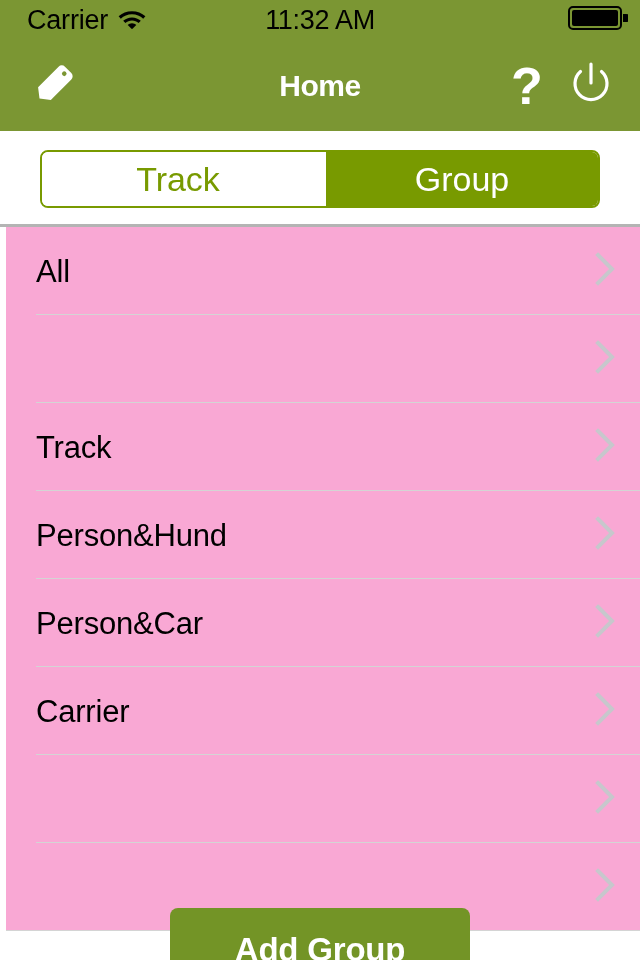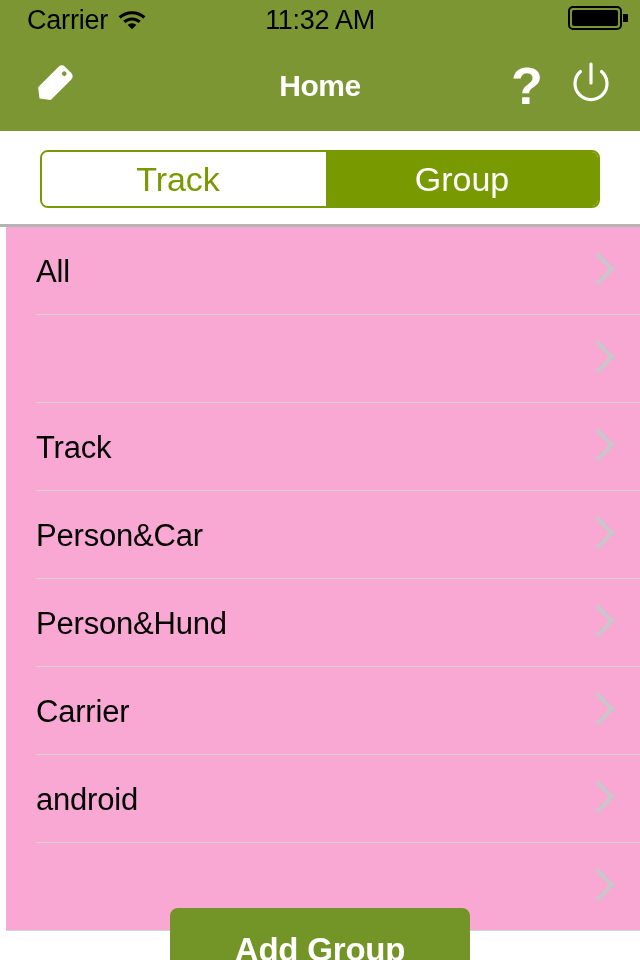--- a/index.html
+++ b/index.html
@@ -296,51 +296,50 @@
       <span class="row-label">Track</span>
       <span class="row-chevron">
         <svg width="22" height="36" viewBox="0 0 22 36">
             <polyline points="4,4 18,18 4,32" fill="none" stroke="#c7c7cc" stroke-width="4" stroke-linecap="square"></polyline>
           </svg>
       </span>
       <div class="row-sep"></div>
     </div>
 
     <div class="row">
+      <span class="row-label">Person&amp;Hund</span>
+      <span class="row-chevron">
+        <svg width="22" height="36" viewBox="0 0 22 36">
+            <polyline points="4,4 18,18 4,32" fill="none" stroke="#c7c7cc" stroke-width="4" stroke-linecap="square"></polyline>
+          </svg>
+      </span>
+      <div class="row-sep"></div>
+    </div>
+
+    <div class="row">
       <span class="row-label">Person&amp;Car</span>
       <span class="row-chevron">
         <svg width="22" height="36" viewBox="0 0 22 36">
             <polyline points="4,4 18,18 4,32" fill="none" stroke="#c7c7cc" stroke-width="4" stroke-linecap="square"></polyline>
           </svg>
       </span>
       <div class="row-sep"></div>
     </div>
 
     <div class="row">
-      <span class="row-label">Person&amp;Hund</span>
-      <span class="row-chevron">
-        <svg width="22" height="36" viewBox="0 0 22 36">
-            <polyline points="4,4 18,18 4,32" fill="none" stroke="#c7c7cc" stroke-width="4" stroke-linecap="square"></polyline>
-          </svg>
-      </span>
-      <div class="row-sep"></div>
-    </div>
-
-    <div class="row">
       <span class="row-label">Carrier</span>
       <span class="row-chevron">
         <svg width="22" height="36" viewBox="0 0 22 36">
             <polyline points="4,4 18,18 4,32" fill="none" stroke="#c7c7cc" stroke-width="4" stroke-linecap="square"></polyline>
           </svg>
       </span>
       <div class="row-sep"></div>
     </div>
 
     <div class="row">
-      <span class="row-label">android</span>
       <span class="row-chevron">
         <svg width="22" height="36" viewBox="0 0 22 36">
             <polyline points="4,4 18,18 4,32" fill="none" stroke="#c7c7cc" stroke-width="4" stroke-linecap="square"></polyline>
           </svg>
       </span>
       <div class="row-sep"></div>
     </div>
 
     <div class="row">
       <span class="row-chevron">

